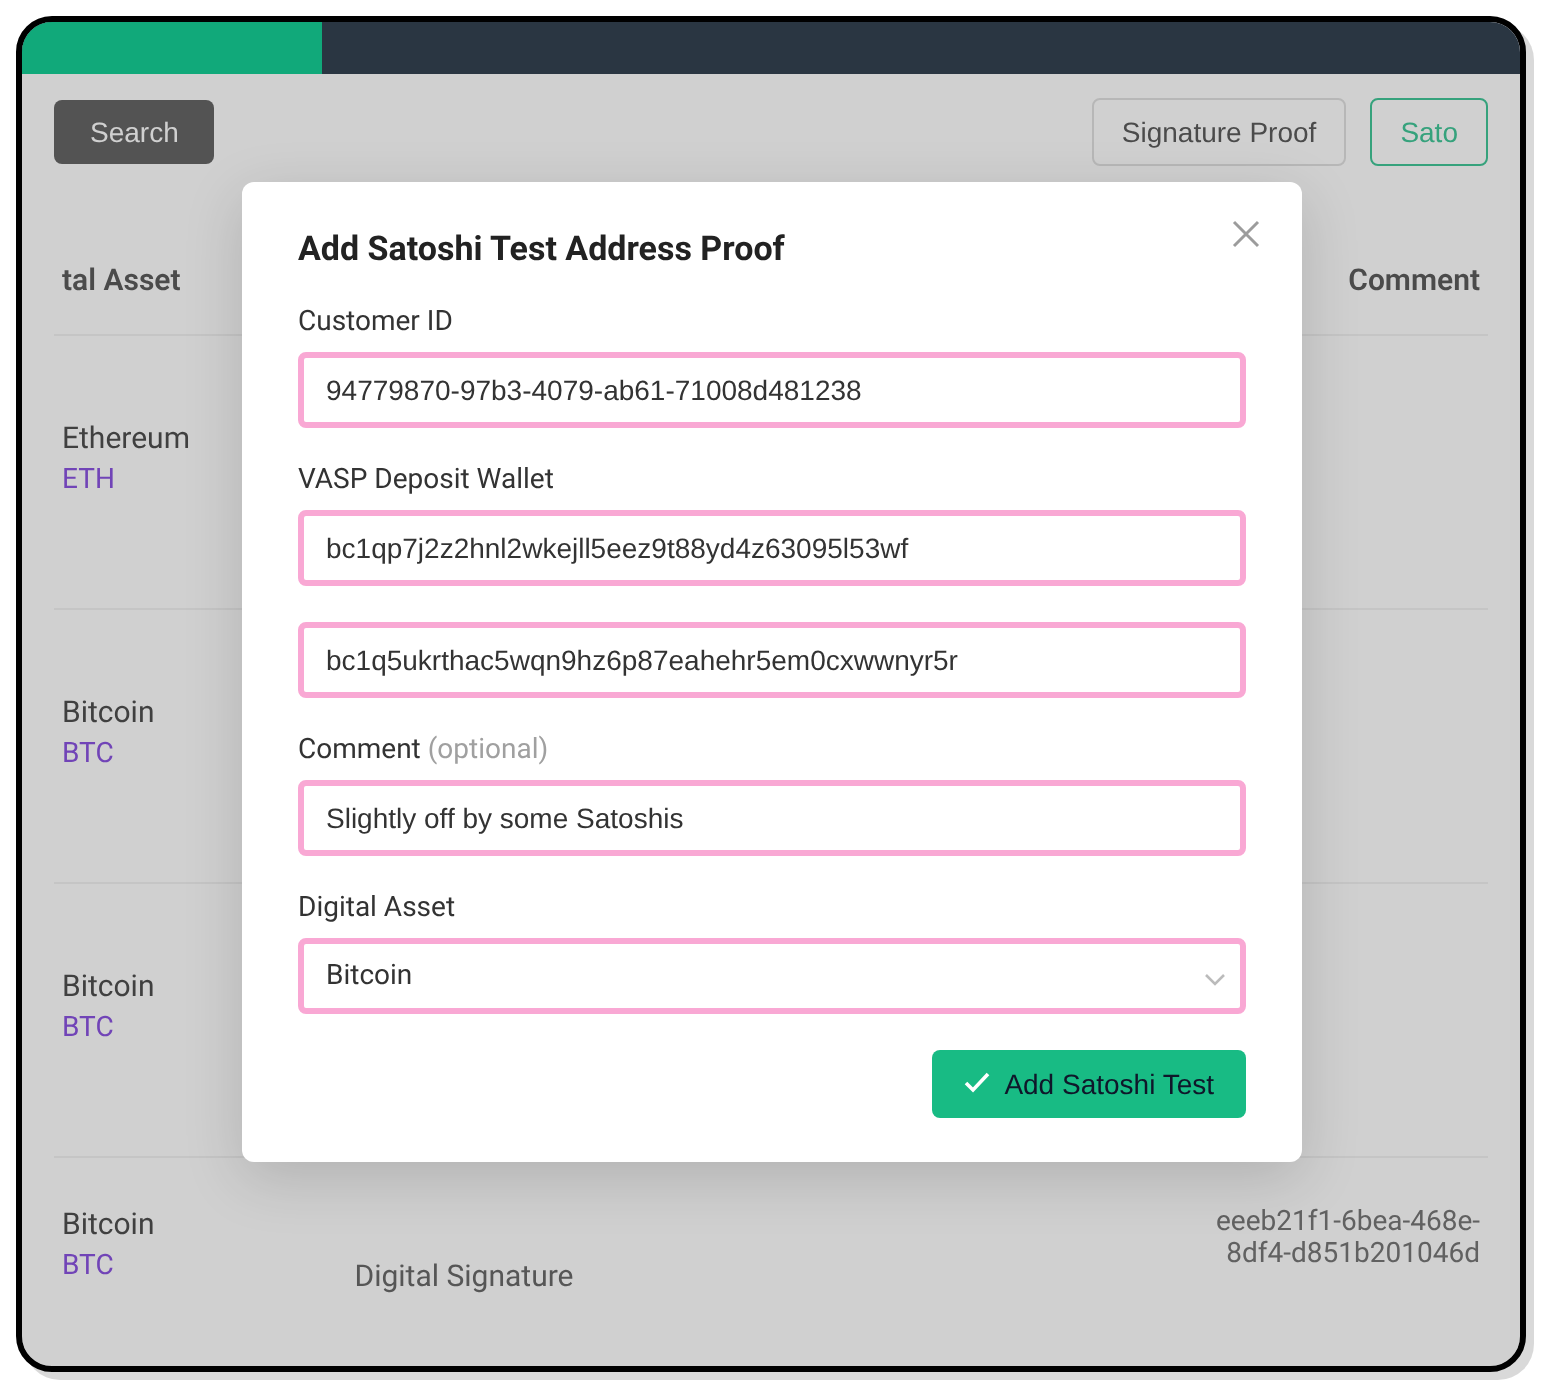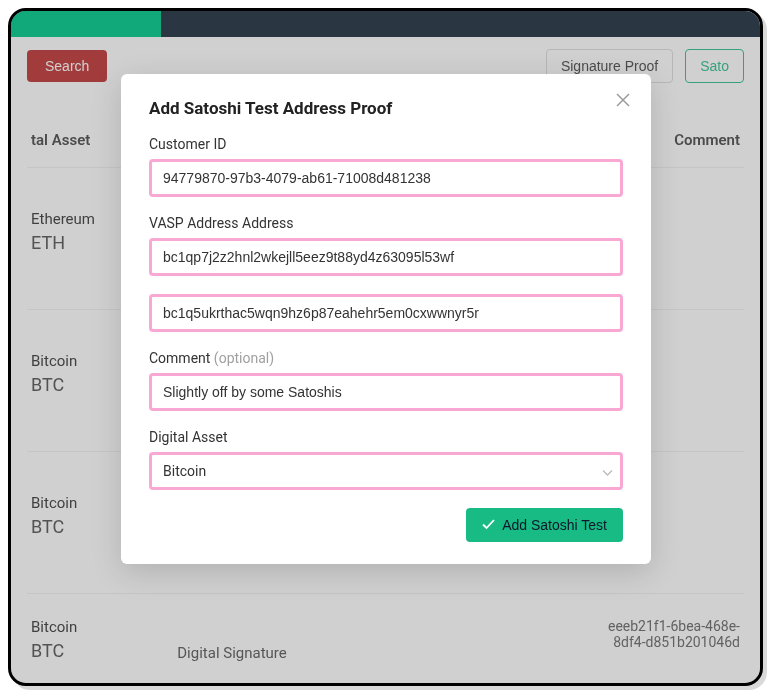--- a/index.html
+++ b/index.html
@@ -31,21 +31,21 @@
       background: #11a97a;
     }
     .toolbar {
       display: flex;
       align-items: center;
       padding: 12px 16px;
       gap: 12px;
       border-bottom: none;
     }
     .search-btn {
-      background: #b91c1c;
+      background: #404040;
       color: #fff;
       border: none;
       border-radius: 4px;
       padding: 8px 18px;
       font-size: 14px;
       cursor: pointer;
     }
     .spacer { flex: 1; }
     .pill-btn {
       border: 1px solid #d9d9d9;
@@ -74,34 +74,34 @@
       justify-content: space-between;
     }
     .bg-row {
       border-top: 1px solid #eee;
       padding: 42px 4px 56px;
       display: flex;
       align-items: flex-start;
       gap: 80px;
     }
     .asset-name { font-size: 15px; color: #222; }
-    .asset-ticker { font-size: 18px; color: #404040; margin-top: 4px; }
+    .asset-ticker { font-size: 14px; color: #6d28d9; margin-top: 4px; }
     .sig-label { font-size: 15px; color: #444; margin-left: 20px; margin-top: 26px; }
     .sig-value { font-size: 14px; color: #555; margin-left: auto; text-align: right; }
 
     .overlay {
       position: absolute;
       inset: 26px 0 0 0;
       background: rgba(120,120,120,0.35);
     }
 
     .modal {
       position: absolute;
       left: 110px;
-      top: 63px;
+      top: 80px;
       width: 530px;
       background: #fff;
       border-radius: 6px;
       box-shadow: 0 8px 30px rgba(0,0,0,0.15);
       padding: 24px 28px 22px;
     }
     .modal-title {
       font-size: 17px;
       font-weight: 700;
       color: #222;
@@ -227,21 +227,21 @@
           <path d="M1 1 L13 13 M13 1 L1 13" stroke="#9c9c9c" stroke-width="1.5" fill="none"></path>
         </svg>
     </div>
 
     <div class="field-group">
       <label class="field-label">Customer ID</label>
       <input class="text-input" value="94779870-97b3-4079-ab61-71008d481238" style="">
     </div>
 
     <div class="field-group">
-      <label class="field-label">VASP Address Address</label>
+      <label class="field-label">VASP Deposit Wallet</label>
       <input class="text-input" value="bc1qp7j2z2hnl2wkejll5eez9t88yd4z63095l53wf" style="">
     </div>
 
     <div class="field-group">
       <input class="text-input" value="bc1q5ukrthac5wqn9hz6p87eahehr5em0cxwwnyr5r" style="">
     </div>
 
     <div class="field-group">
       <label class="field-label">
         <span>Comment </span><span class="optional">(optional)</span>

